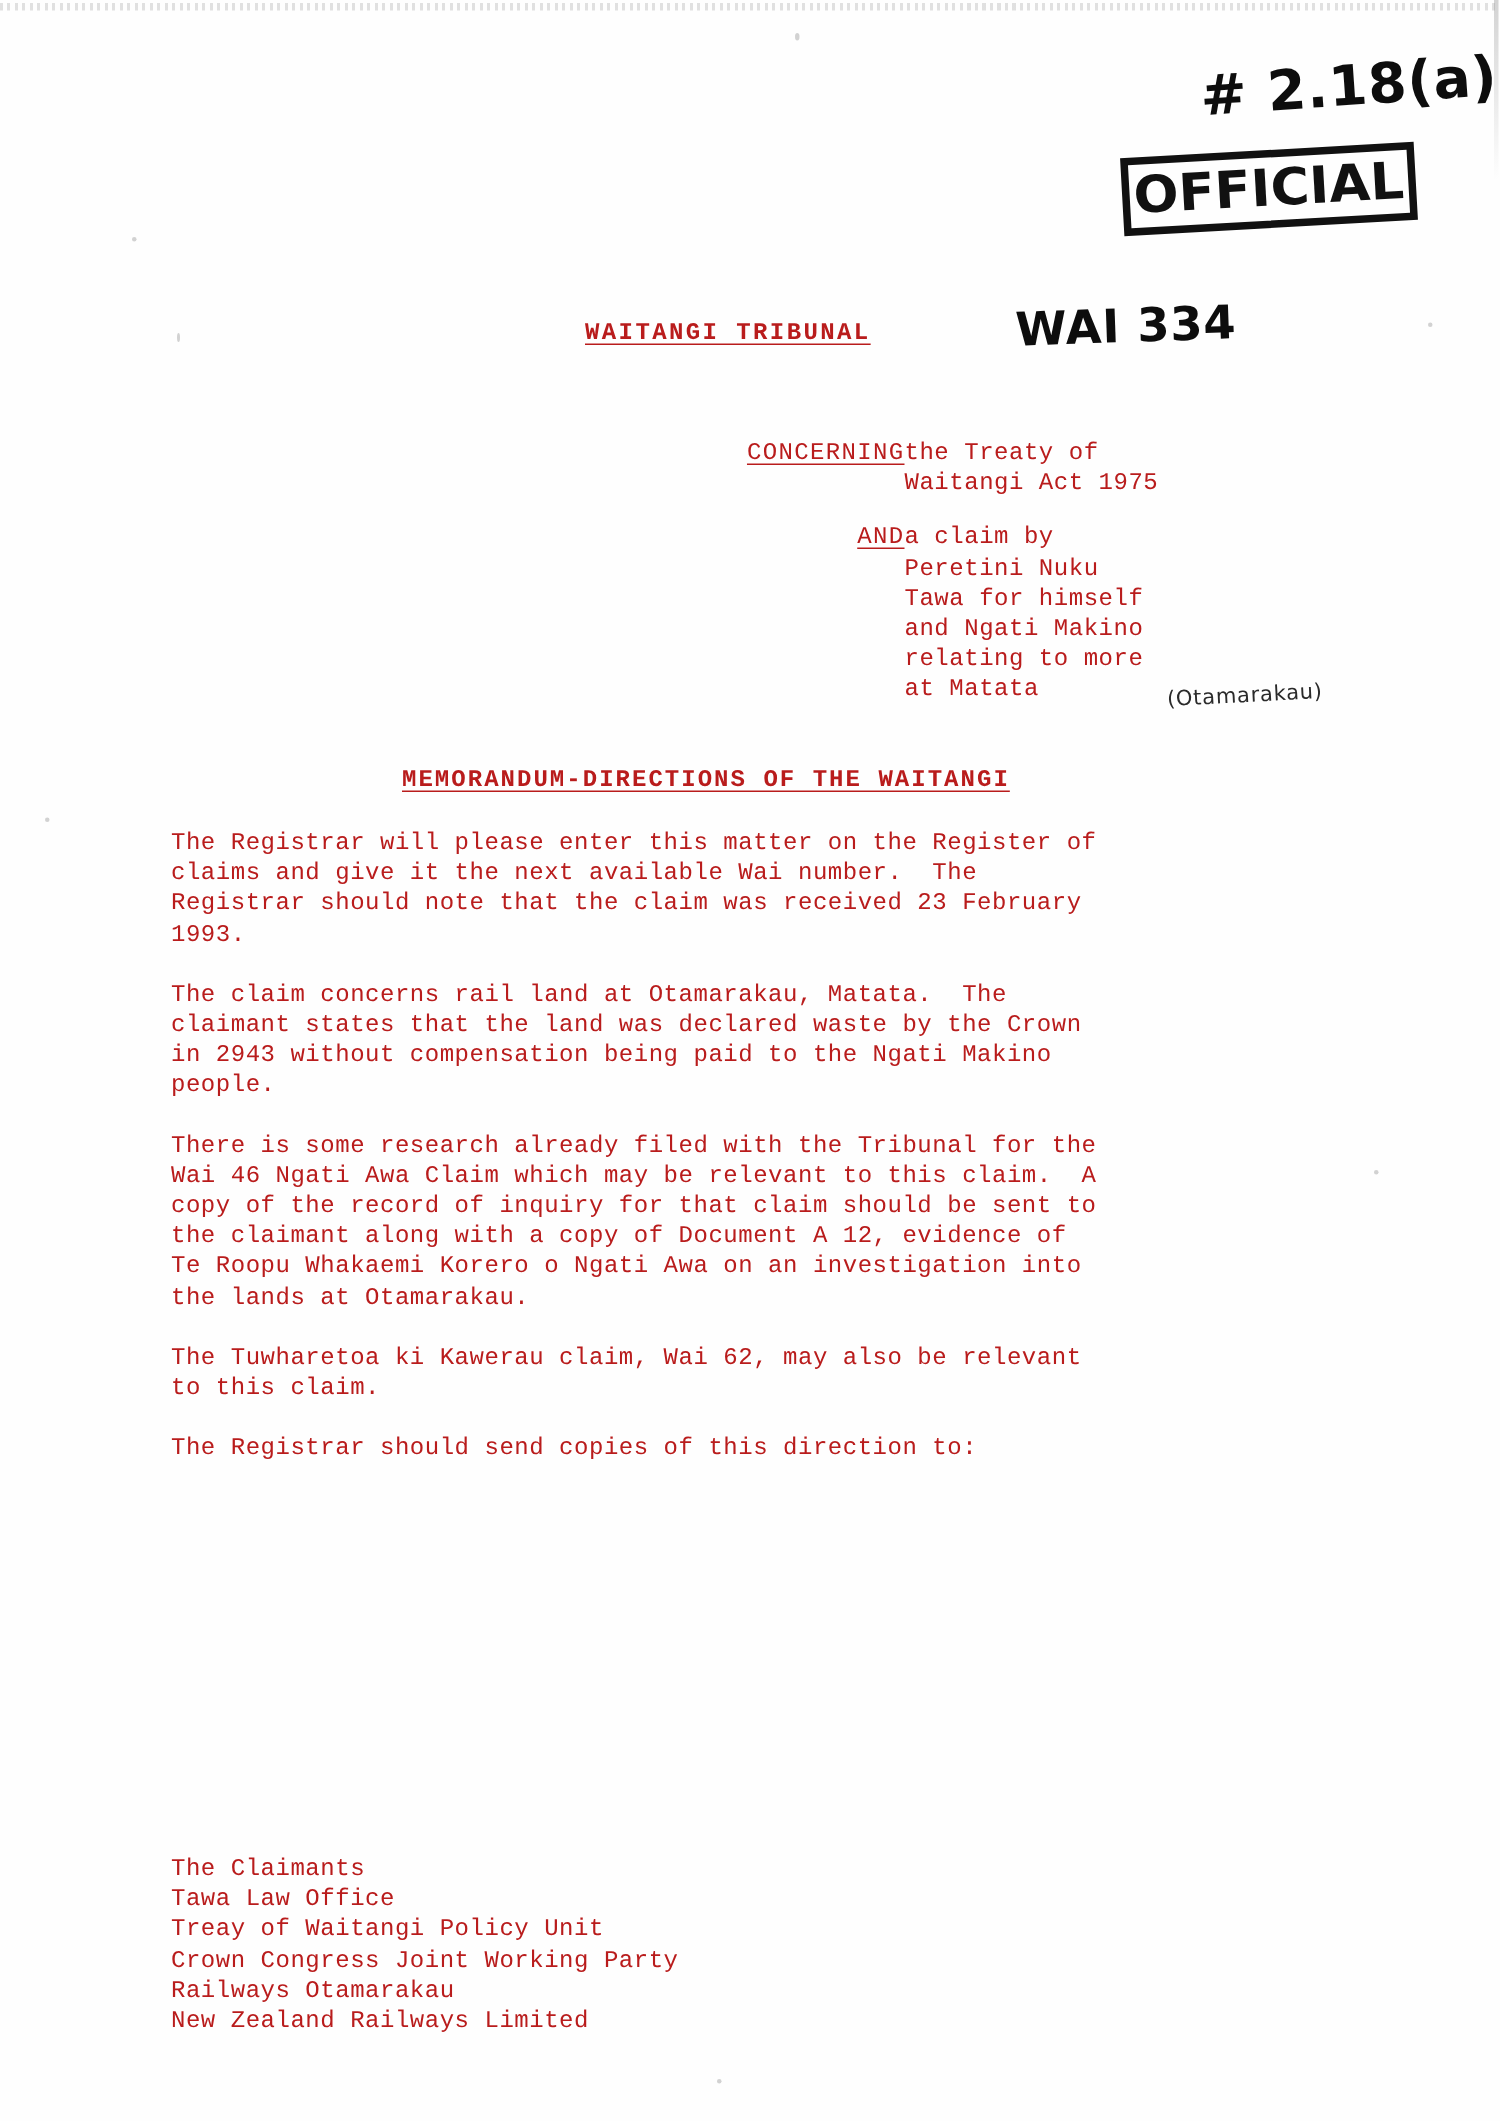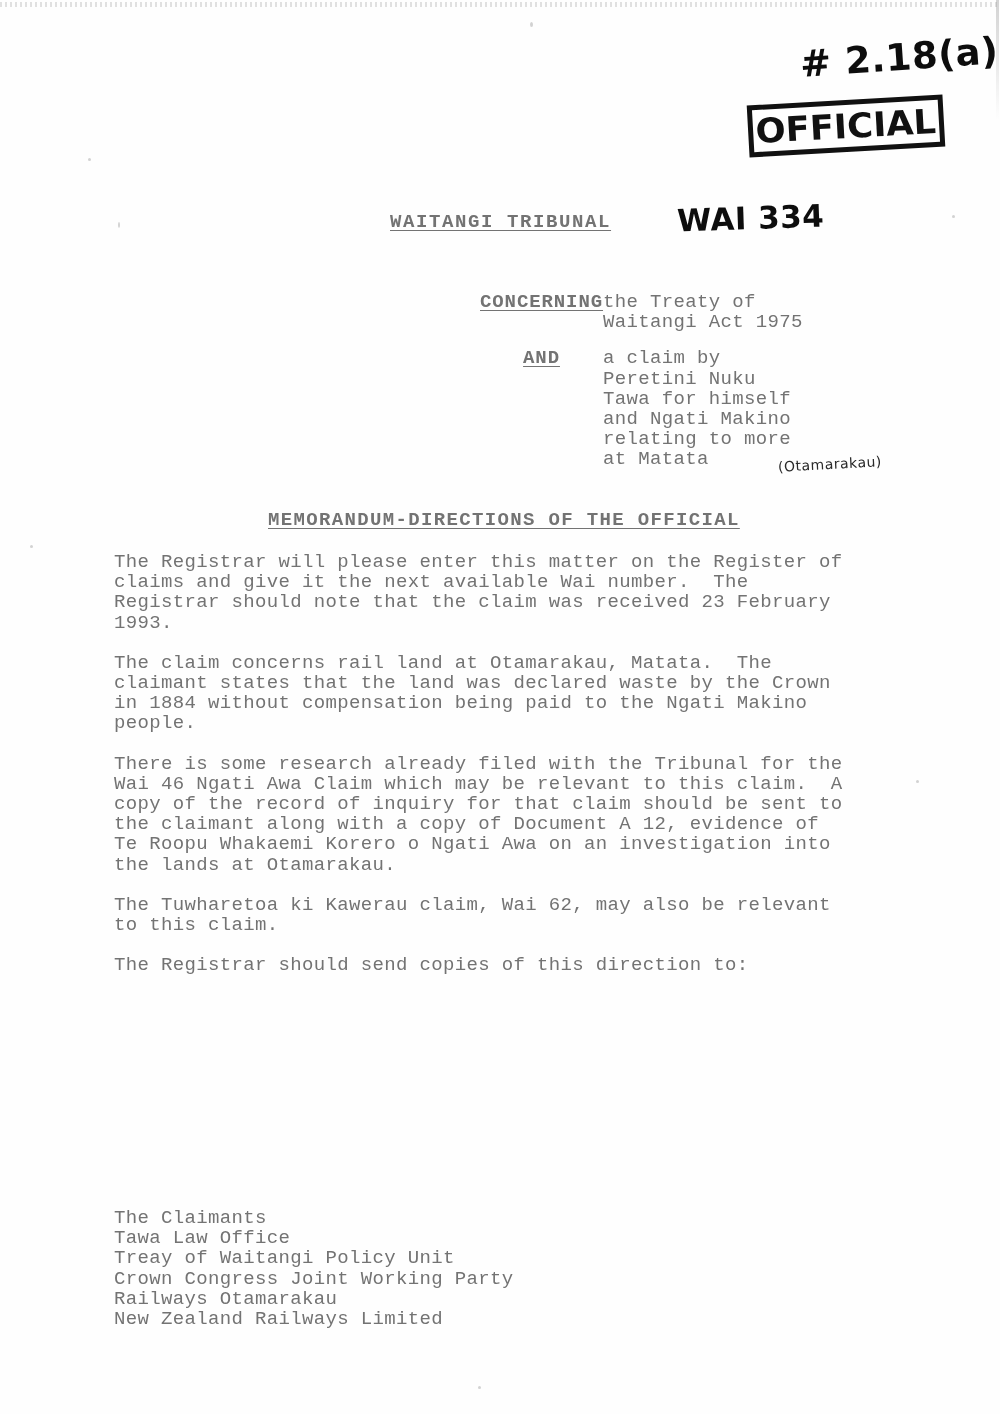--- a/index.html
+++ b/index.html
@@ -107,24 +107,24 @@
     letter-spacing: 0px;
     transform: scaleX(1.04);
     color: #111;
     line-height: 1;
     white-space: nowrap;
   }
 
   
   .typed {
     font-family: "Liberation Mono", "DejaVu Sans Mono", monospace;
-    font-size: 19px;
+    font-size: 16px;
     line-height: 20.2px;
     letter-spacing: 0.35px;
-    color: #737373;
+    color: #b91c1c;
     white-space: pre;
   }
 
   #tribunal-heading {
     position: absolute;
     left: 390px;
     top: 212px;
     font-weight: 700;
     text-decoration: underline;
     text-underline-offset: 3px;
@@ -136,22 +136,22 @@
     left: 480px;
     top: 292px;
     width: 420px;
   }
   .party-row {
     display: flex;
     margin-bottom: 16px;
   }
   .party-label {
     width: 123px;
-    text-align: center;
-    font-weight: 700;
+    text-align: right;
+    font-weight: 400;
     text-decoration: underline;
     text-underline-offset: 3px;
     letter-spacing: 0.9px;
     flex: none;
   }
   .party-value {
     flex: none;
   }
 
   #memorandum-heading {
@@ -170,21 +170,21 @@
     top: 552px;
     width: 800px;
   }
   #body-content .paragraph {
     margin: 0 0 20px 0;
   }
 
   #recipients-list {
     position: absolute;
     left: 114px;
-    top: 1208px;
+    top: 1236px;
   }
   #recipients-list .recipient-line {
     margin: 0;
   }
 </style>
 </head>
 <body>
 
 <div id="page">
 
@@ -221,30 +221,30 @@
 Peretini Nuku
 Tawa for himself
 and Ngati Makino
 relating to more
 at Matata</div>
     </div>
   </div>
 
   <div id="locality-annotation" class="handwriting">(Otamarakau)</div>
 
-  <div id="memorandum-heading" class="typed">MEMORANDUM-DIRECTIONS OF THE OFFICIAL</div>
+  <div id="memorandum-heading" class="typed">MEMORANDUM-DIRECTIONS OF THE WAITANGI</div>
 
   <div id="body-content">
     <p class="typed paragraph">The Registrar will please enter this matter on the Register of
 claims and give it the next available Wai number.  The
 Registrar should note that the claim was received 23 February
 1993.</p>
     <p class="typed paragraph">The claim concerns rail land at Otamarakau, Matata.  The
 claimant states that the land was declared waste by the Crown
-in 1884 without compensation being paid to the Ngati Makino
+in 2943 without compensation being paid to the Ngati Makino
 people.</p>
     <p class="typed paragraph">There is some research already filed with the Tribunal for the
 Wai 46 Ngati Awa Claim which may be relevant to this claim.  A
 copy of the record of inquiry for that claim should be sent to
 the claimant along with a copy of Document A 12, evidence of
 Te Roopu Whakaemi Korero o Ngati Awa on an investigation into
 the lands at Otamarakau.</p>
     <p class="typed paragraph">The Tuwharetoa ki Kawerau claim, Wai 62, may also be relevant
 to this claim.</p>
     <p class="typed paragraph">The Registrar should send copies of this direction to:</p>

